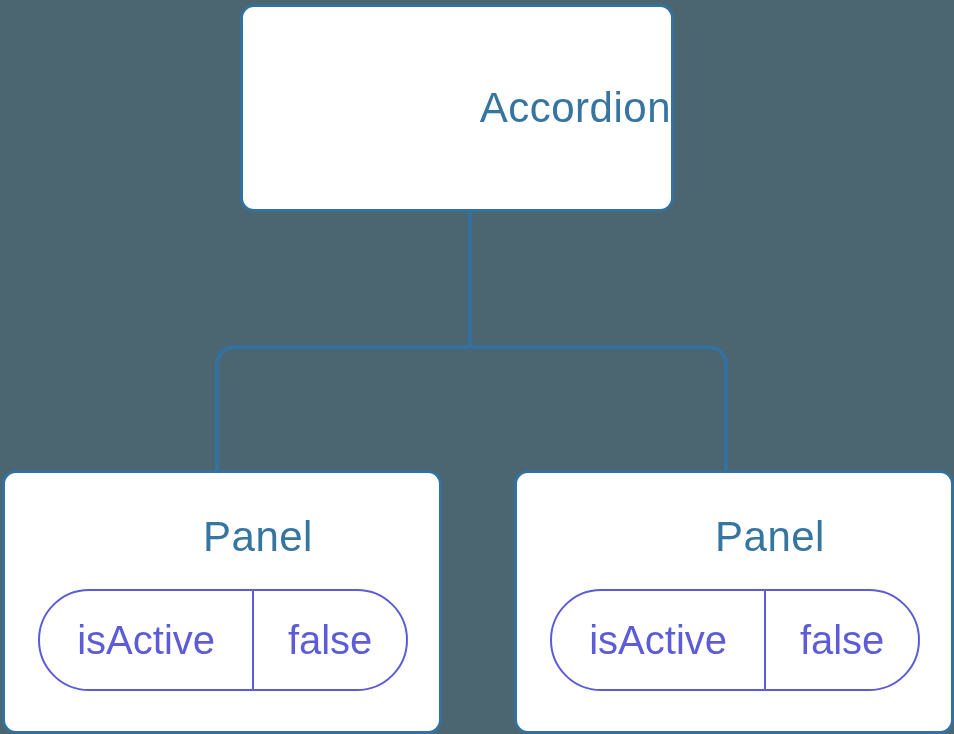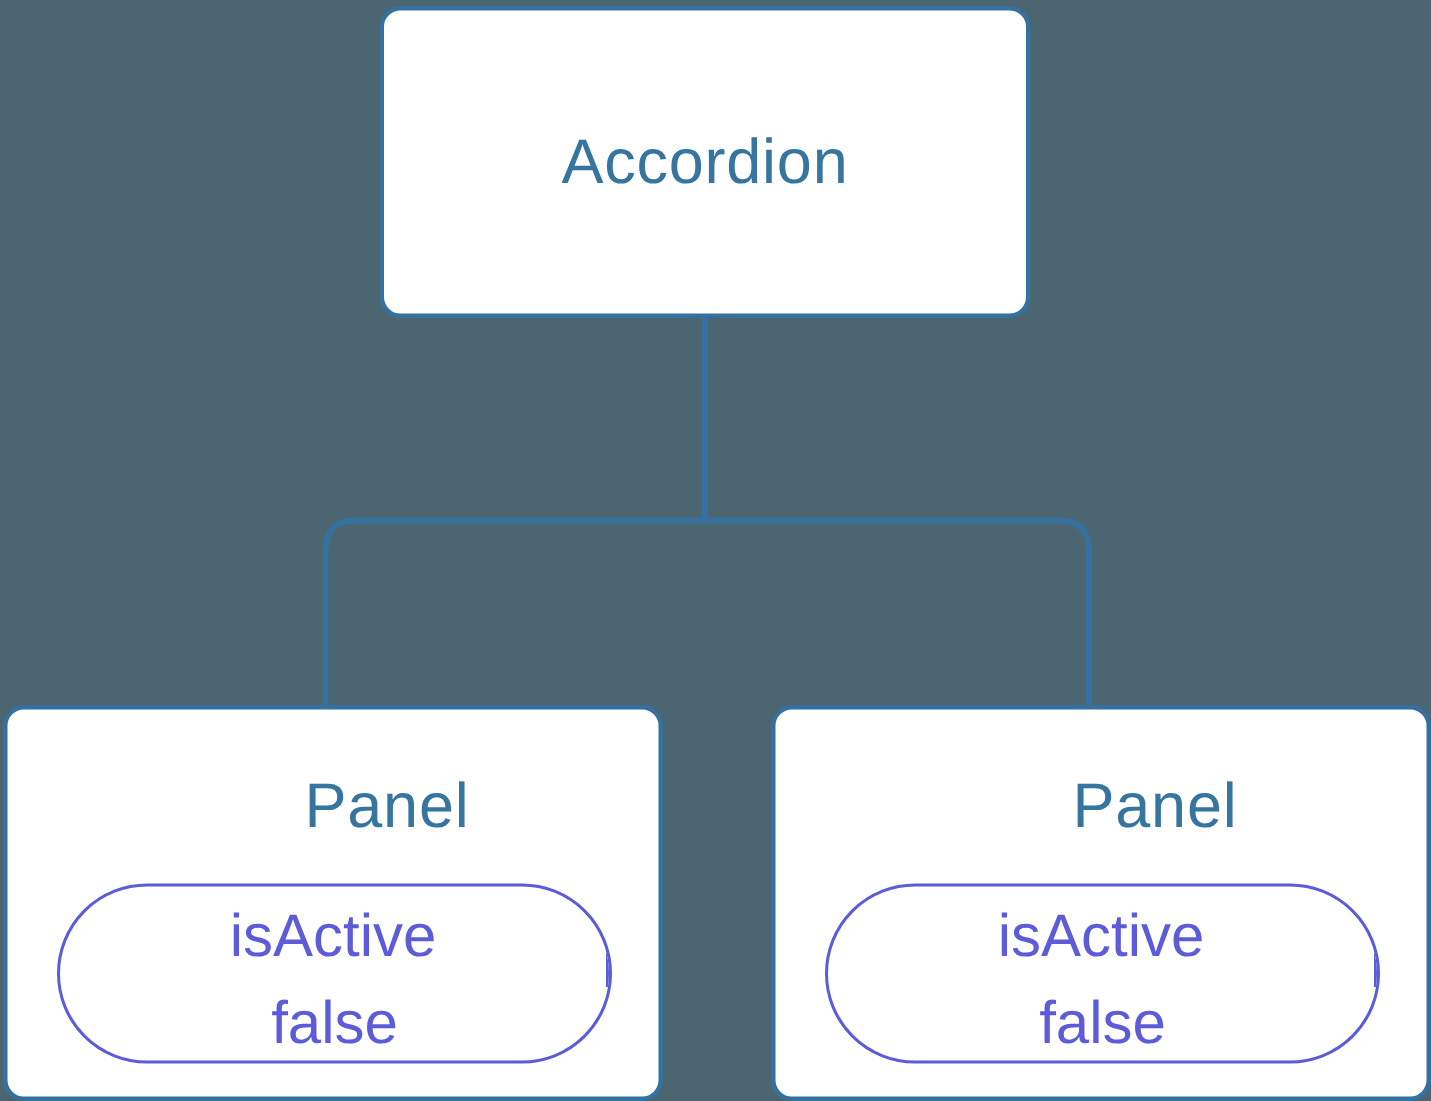--- a/index.html
+++ b/index.html
@@ -23,27 +23,27 @@
     display: block;
   }
   .node {
     position: absolute;
     background: #ffffff;
     border: 3px solid #34719e;
     border-radius: 14px;
     box-sizing: border-box;
   }
   .node-root {
-    left: 253px;
+    left: 240px;
     top: 4px;
     width: 434px;
     height: 208px;
     display: flex;
     align-items: center;
-    justify-content: center;
+    justify-content: flex-end;
   }
   .node-child {
     top: 470px;
     width: 440px;
     height: 264px;
   }
   .node-child.left  { left: 2px; }
   .node-child.right { left: 514px; }
   .node-label {
     color: #35759f;
@@ -56,28 +56,27 @@
     left: 0;
     width: 100%;
     text-align: center;
     margin-left: 36px;
   }
   .state-pill {
     position: absolute;
     top: 116px;
     left: 33px;
     right: 31px;
-    height: 120px;
+    height: 102px;
     border: 2.5px solid #5c5cd8;
     border-radius: 60px;
     box-sizing: border-box;
     display: flex;
     align-items: stretch;
     overflow: hidden;
-    flex-direction: column;
   }
   .pill-cell {
     display: flex;
     align-items: center;
     justify-content: center;
     color: #5c5cd8;
     font-size: 40px;
   }
   .pill-key {
     flex: 0 0 58%;

